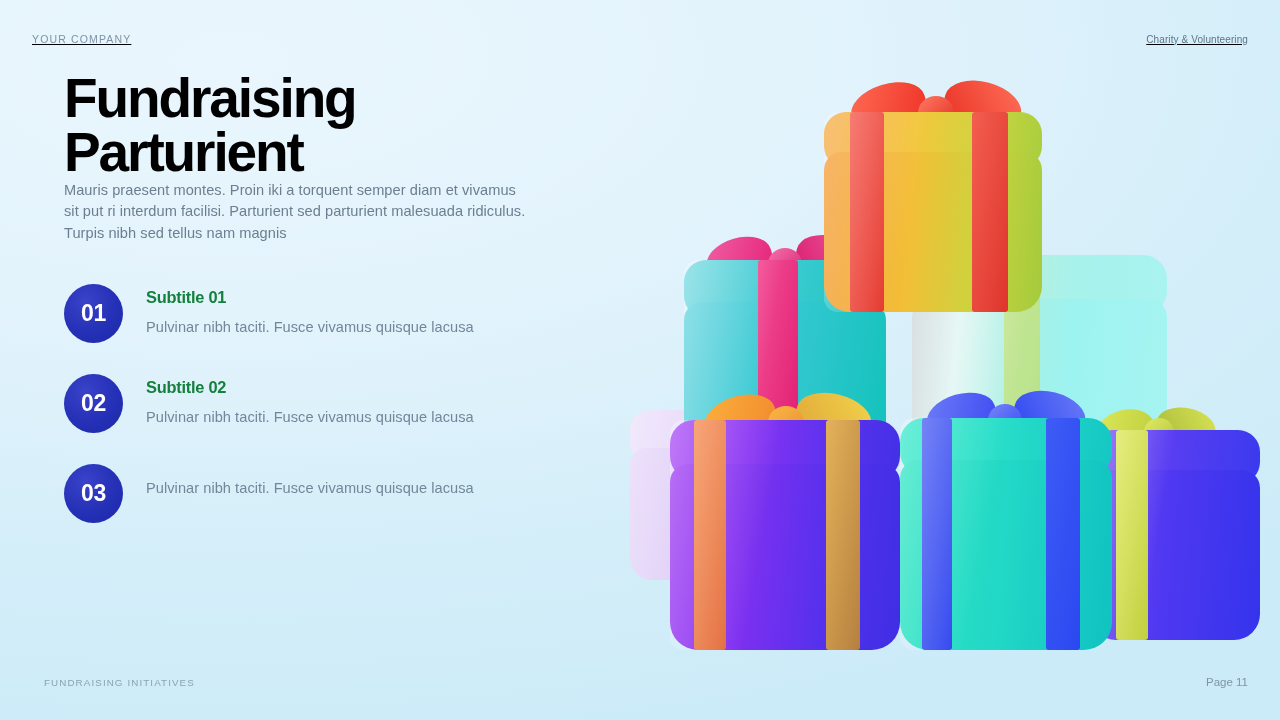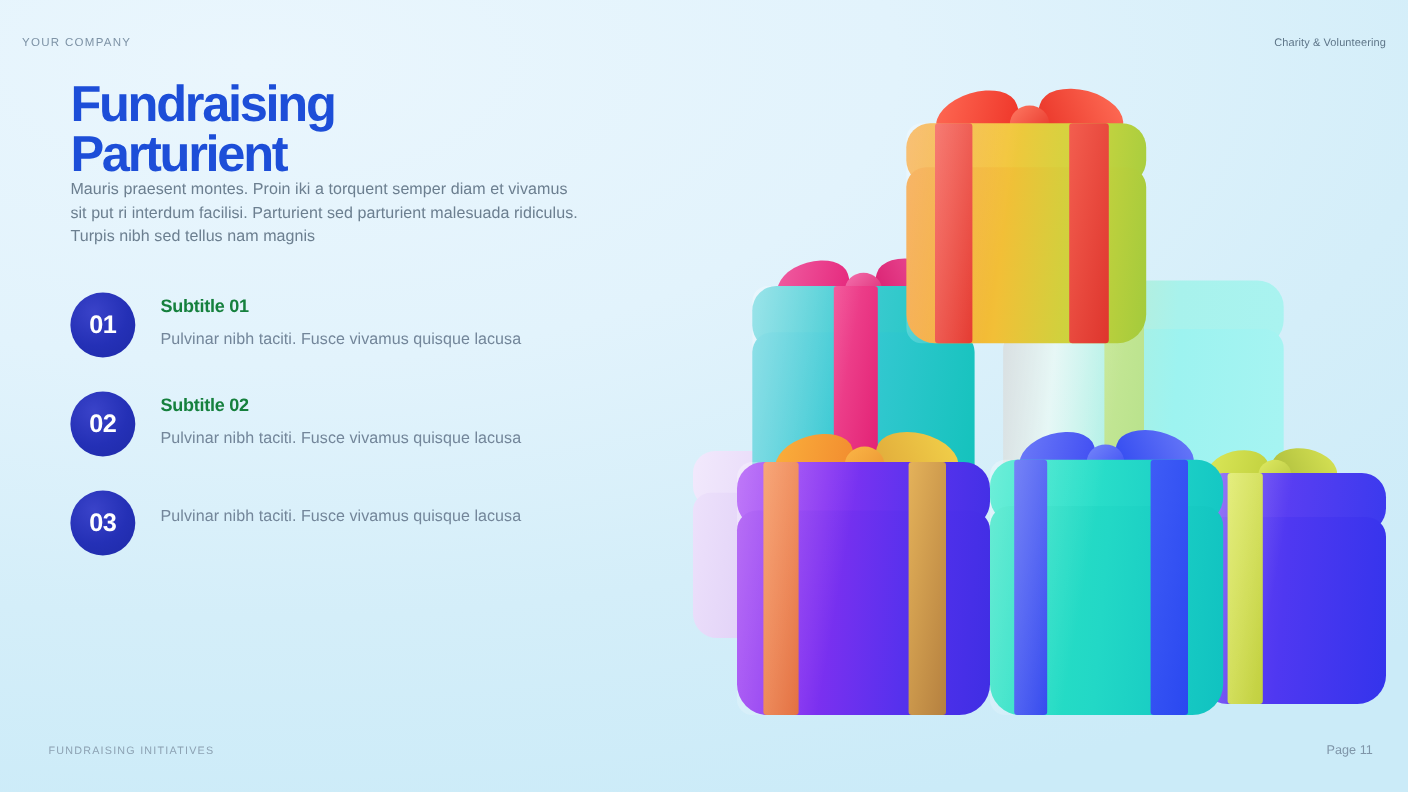--- a/index.html
+++ b/index.html
@@ -5,28 +5,28 @@
   * { margin:0; padding:0; box-sizing:border-box; }
   html,body { width:1280px; height:720px; overflow:hidden; }
   body {
     font-family:"Liberation Sans", sans-serif;
     background:
       radial-gradient(120% 100% at 18% 8%, #EAF6FD 0%, #E2F3FC 38%, #D4EEF9 70%, #CBEBF8 100%);
     position:relative;
   }
 
   
-  .hdr { position:absolute; top:33px; left:0; width:100%; padding:0 20px;
-         display:flex; justify-content:space-between; align-items:center; }
+  .hdr { position:absolute; top:33px; left:0; width:100%; padding:0 32px;
+         display:flex; justify-content:space-between; align-items:center;text-decoration:underline; }
   .hdr-left { font-size:10.5px; letter-spacing:1.15px; color:#7E93A6; font-weight:400; }
   .hdr-right { font-size:10px; color:#5E7588; letter-spacing:.1px; }
 
   
   .left { position:absolute; left:64px; top:72px; width:520px; }
-  .title { font-size:46px; line-height:.98; font-weight:800; color:#1d4ed8;
+  .title { font-size:55px; line-height:.98; font-weight:800; color:#000000;
            letter-spacing:-2.1px; }
   .title span { display:block; }
   .para { width:468px; font-size:14.6px; line-height:1.47;
           color:#6C7F90; letter-spacing:.05px; }
 
   
   .list { margin-top:37px; }
   .item { display:flex; align-items:flex-start; margin-bottom:28px; }
   .badge { width:59px; height:59px; min-width:59px; border-radius:50%;
            background:radial-gradient(circle at 36% 30%, #3A43C9 0%, #2430B6 55%, #1E2AA8 100%);

